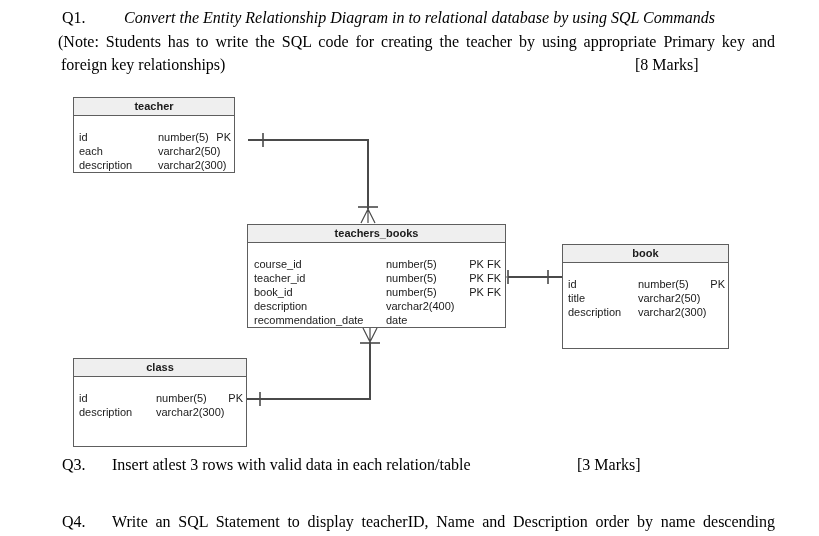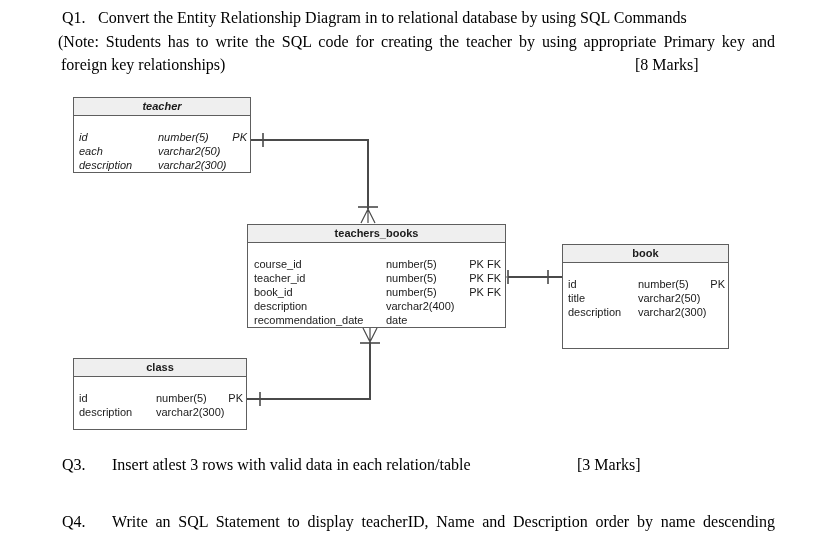--- a/index.html
+++ b/index.html
@@ -11,38 +11,38 @@
         text-align:justify;text-align-last:justify;}
   
   .erd-table{position:absolute;box-sizing:border-box;background:#ffffff;
              border:1.5px solid #5e5e5e;font-family:"Liberation Sans",sans-serif;
              font-size:11px;color:#1a1a1a;}
   .erd-header{height:17px;line-height:17px;text-align:center;font-weight:bold;
               background:#efefef;border-bottom:1.5px solid #5e5e5e;font-size:11px;}
   .erd-rows{padding-top:14px;}
   .erd-row{display:grid;line-height:14px;}
   .c-key{text-align:right;}
-  .t-teacher{left:73px;top:97px;width:178px;height:76px;font-style:italic;}
+  .t-teacher{left:73px;top:97px;width:162px;height:76px;}
   .t-teacher .erd-row{grid-template-columns:79px 1fr auto;padding-left:5px;padding-right:3px;}
   .t-tb{left:247px;top:224px;width:259px;height:104px;}
   .t-tb .erd-row{grid-template-columns:132px 1fr auto;padding-left:6px;padding-right:4px;}
   .t-book{left:562px;top:223px;width:167px;height:105px;margin-top:21px;}
   .t-book .erd-row{grid-template-columns:70px 1fr auto;padding-left:5px;padding-right:3px;}
-  .t-class{left:73px;top:358px;width:174px;height:72px;}
+  .t-class{left:73px;top:358px;width:174px;height:89px;}
   .t-class .erd-row{grid-template-columns:77px 1fr auto;padding-left:5px;padding-right:3px;}
   #connectors{position:absolute;left:0;top:0;pointer-events:none;}
 </style>
 </head>
 <body>
 
 <div id="page">
 
   <div class="line" style="top:7px;padding-left:28px;">
     <span class="abs" style="left:62px;">Q1.</span>
-    <span class="abs" style="left:98px;">Convert the Entity Relationship Diagram in to relational database by using SQL Commands</span>
+    <span class="abs" style="left:124px;font-style:italic;">Convert the Entity Relationship Diagram in to relational database by using SQL Commands</span>
   </div>
 
   <div>
     <div class="just" style="left:58px;top:31px;width:717px;">(Note: Students has to write the SQL code for creating the teacher by using appropriate Primary key and</div>
     <div class="line" style="top:54px;">
       <span class="abs" style="left:61px;">foreign key relationships)</span>
       <span class="abs" style="left:635px;">[8 Marks]</span>
     </div>
   </div>
 

